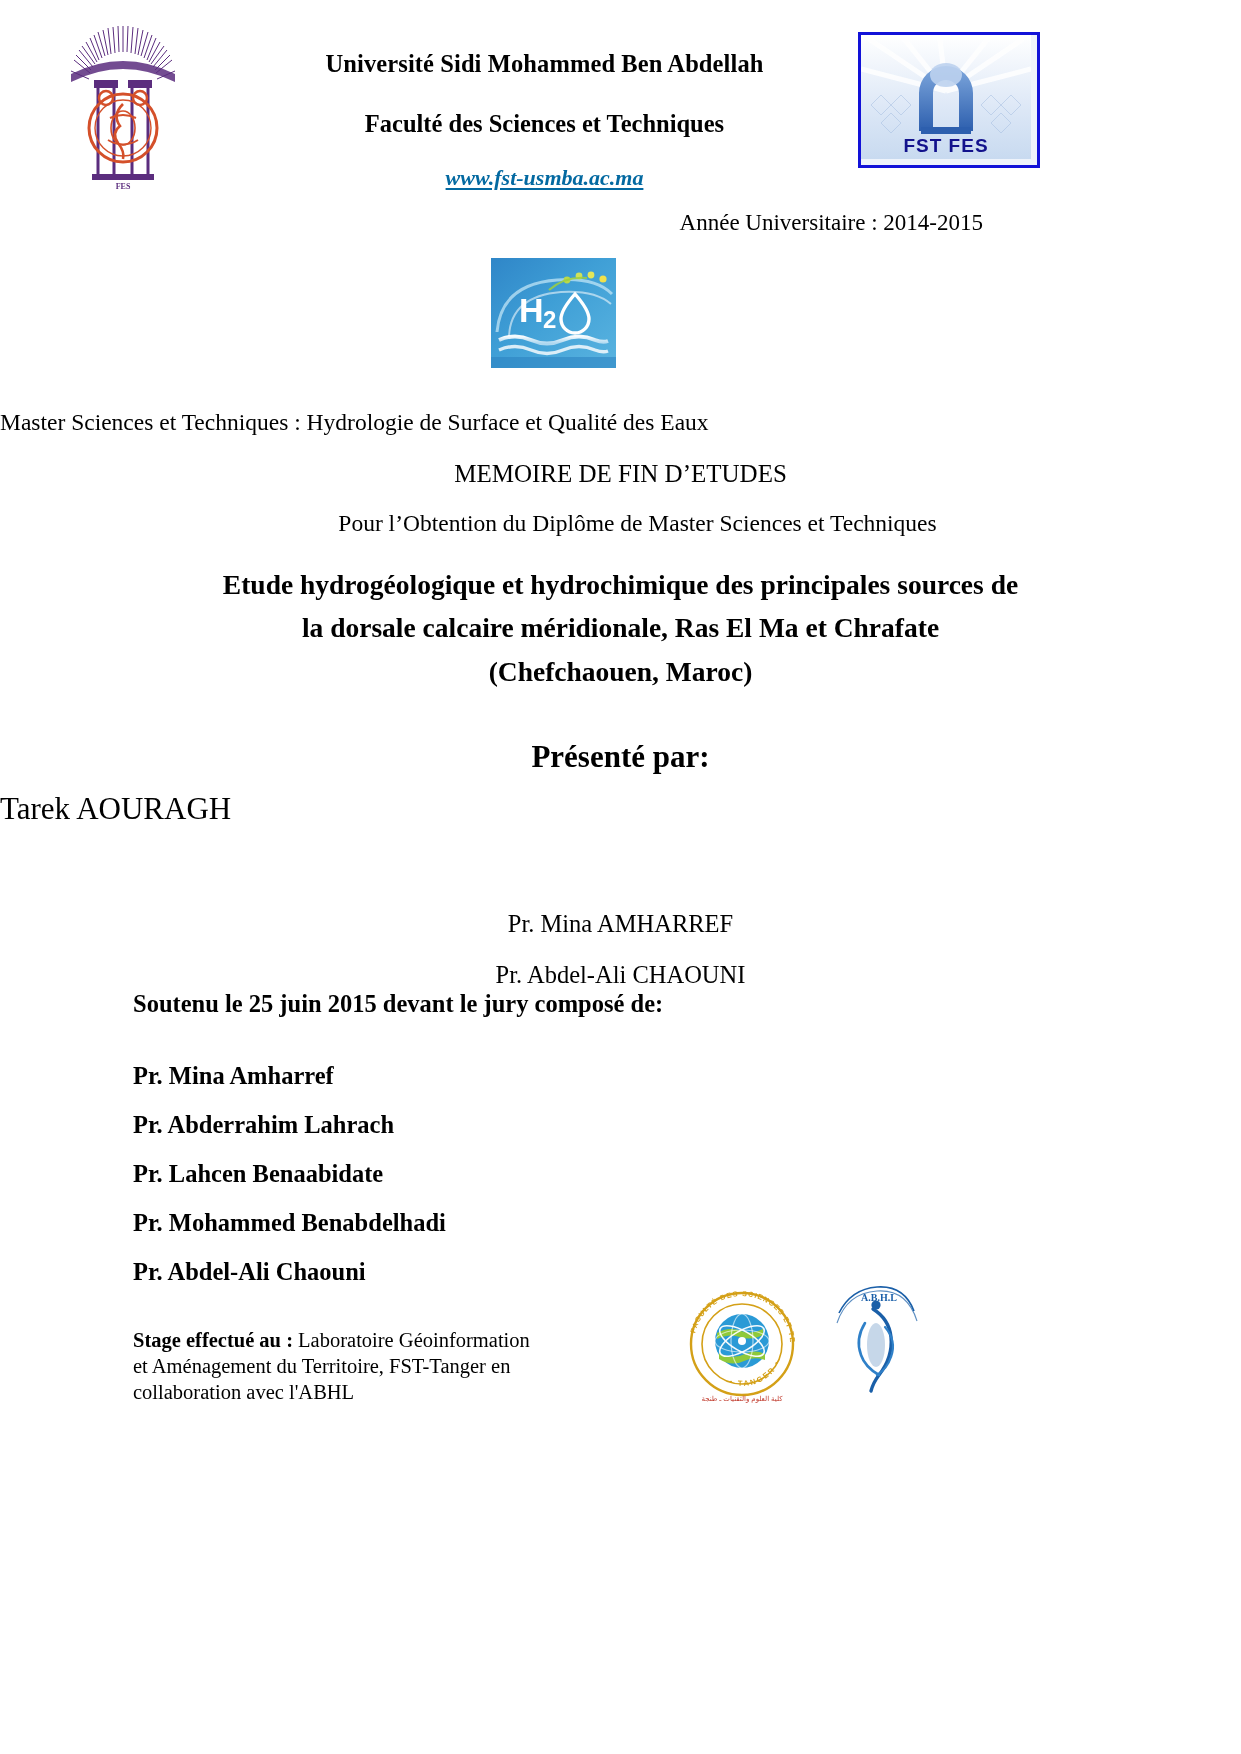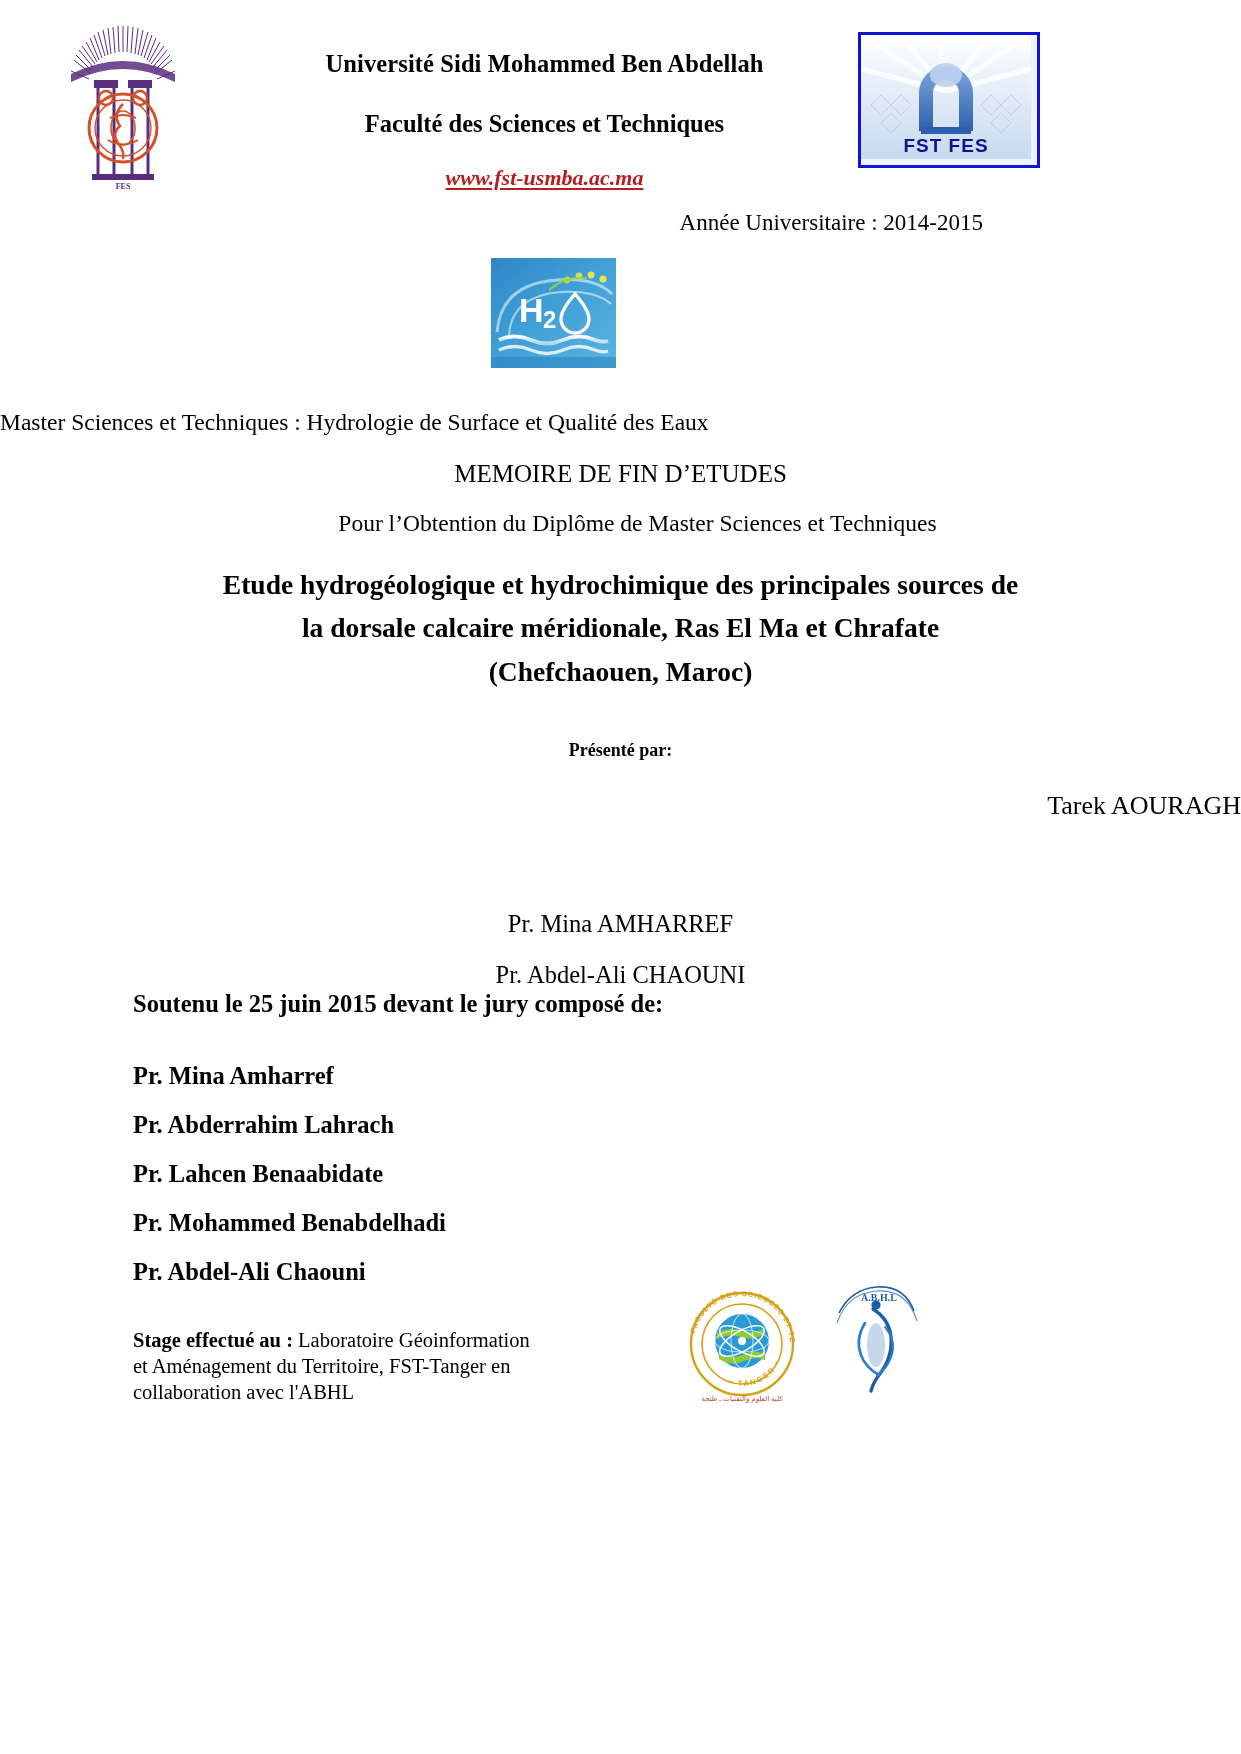--- a/index.html
+++ b/index.html
@@ -41,21 +41,21 @@
     font-size: 24.5px;
     font-weight: bold;
     margin-top: 35px;
     line-height: 1.0;
   }
   .url-line {
     margin-top: 31px;
     font-size: 22px;
     font-weight: bold;
     font-style: italic;
-    color: #b91c1c;
+    color: #0369a1;
     text-decoration: underline;
     text-underline-offset: 3px;
     line-height: 1.0;
   }
 
   
   .usmba-logo {
     position: absolute;
     left: 58px;
     top: 18px;
@@ -138,31 +138,31 @@
   }
   .main-title div { white-space: nowrap; }
 
   
   .presente-label {
     position: absolute;
     left: 0;
     top: 741px;
     width: 1241px;
     text-align: center;
-    font-size: 18px;
+    font-size: 31px;
     font-weight: bold;
     line-height: 1.0;
   }
   .author-name {
     position: absolute;
     left: 0;
     top: 793px;
     width: 1241px;
-    text-align: right;
-    font-size: 26px;
+    text-align: left;
+    font-size: 31px;
     line-height: 1.0;
   }
   .encadre-label {
     position: absolute;
     left: 0;
     top: 846px;
     width: 1241px;
     text-align: center;
     font-size: 24.5px;
     font-weight: bold;

